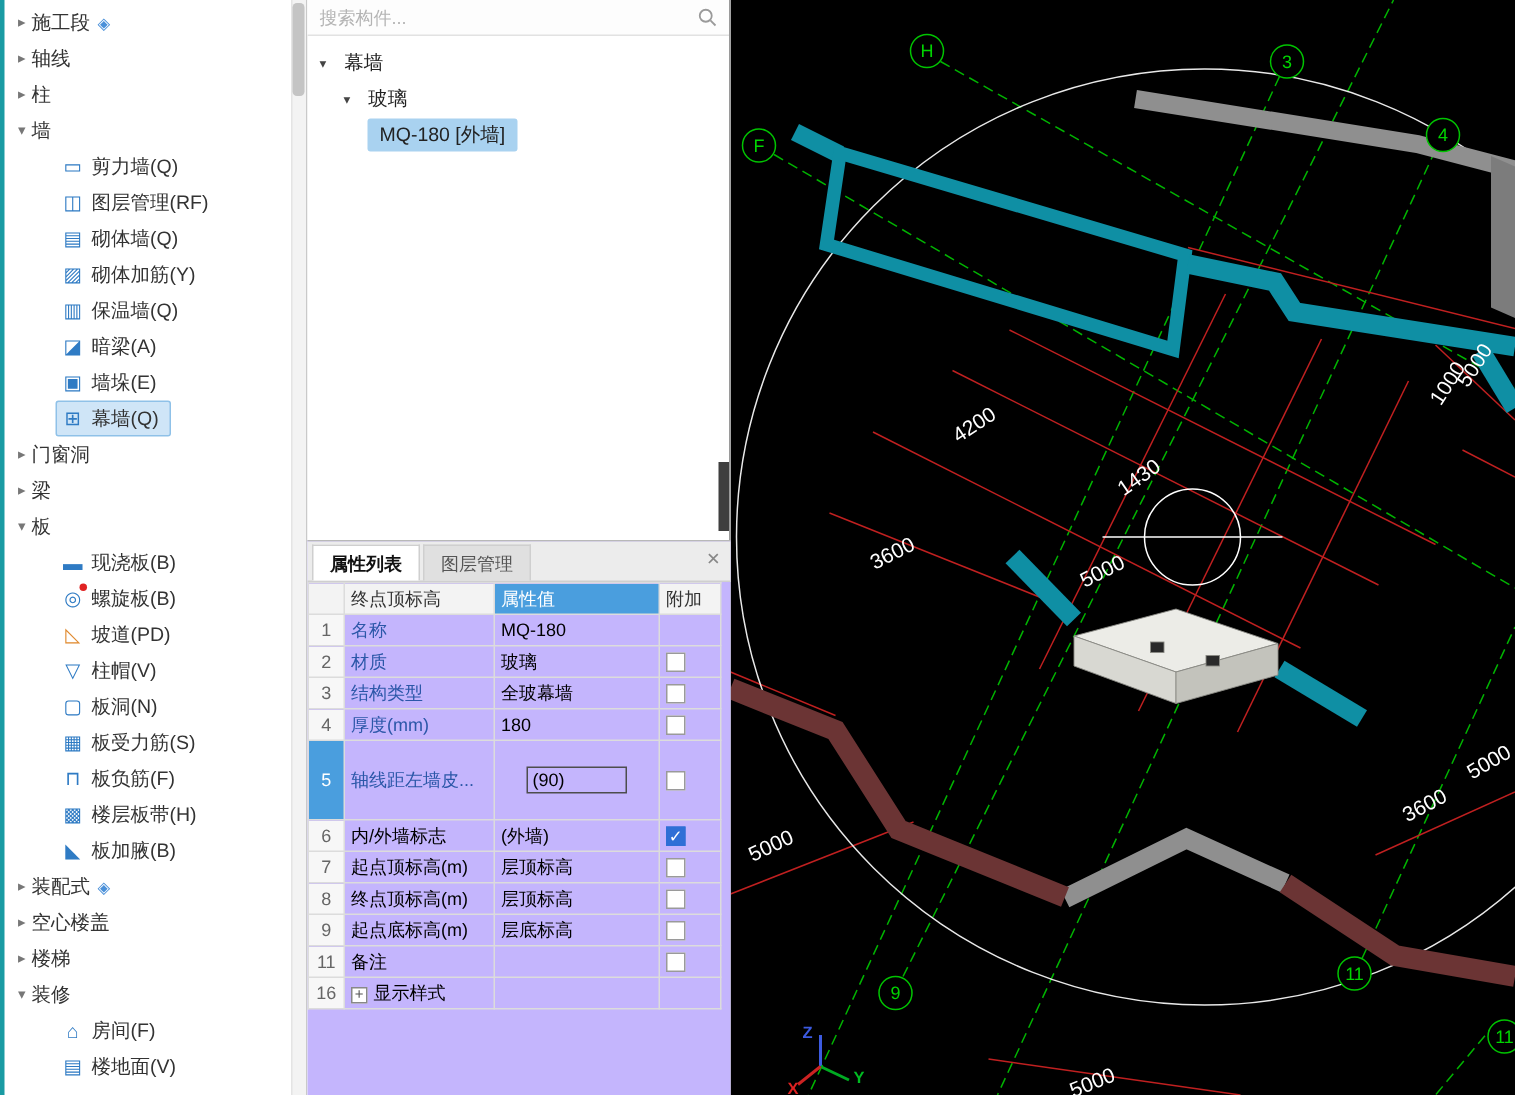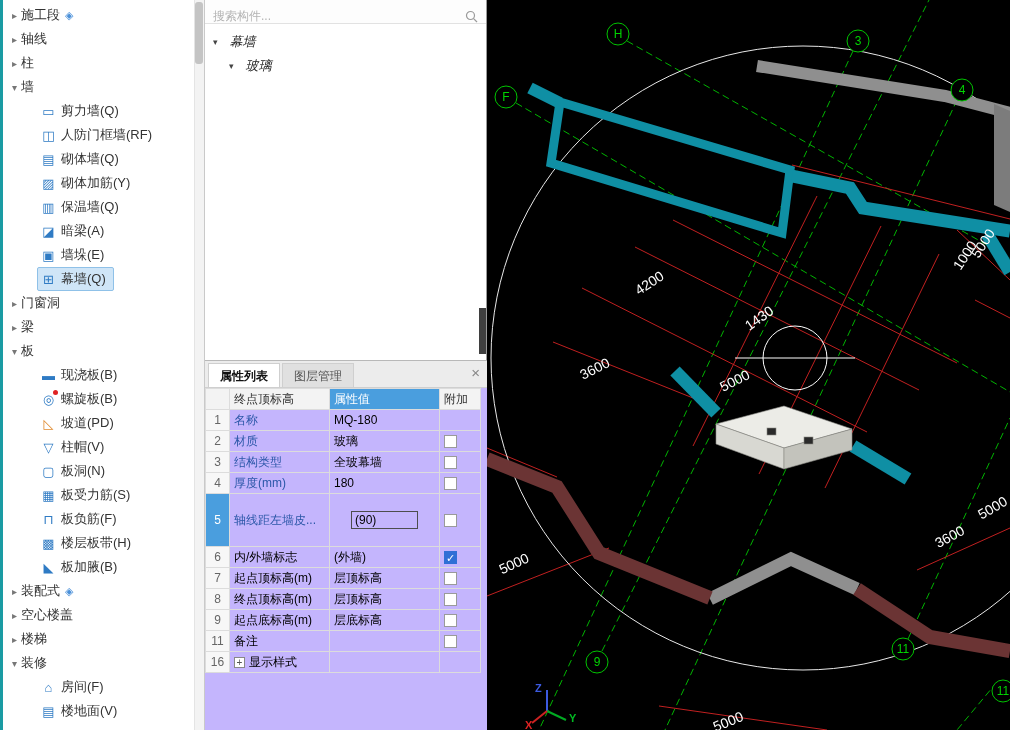--- a/index.html
+++ b/index.html
@@ -16,27 +16,27 @@
   .child .inner { display:flex; align-items:center; padding:2px 7px 2px 2px; border-radius:2px; border:1px solid transparent; }
   .child .inner.selected { background:#cfe5f7; border:1px solid #8fc1e8; }
   .sb-icon { position:relative; width:17px; text-align:center; font-size:13px; color:#2f7bc4; margin-right:4px; }
   .reddot { position:absolute; top:-2px; right:-1px; width:5px; height:5px; border-radius:50%; background:#e02222; }
   .badge { margin-left:5px; font-size:11px; color:#4a90d9; }
   .sb-scroll { position:absolute; right:0; top:0; width:10px; height:730px; background:#f3f3f3; border-left:1px solid #e4e4e4; }
   .sb-thumb { position:absolute; right:1px; top:2px; width:8px; height:62px; background:#c4c4c4; border-radius:3px; }
 
   
   .middle { position:relative; width:282px; height:730px; background:#fff; border-right:1px solid #9a9a9a; }
-  .search-bar { display:flex; align-items:flex-end; height:24px; border-bottom:1px solid #e2e2e2; padding:0 8px; background:#fdfdfd; }
+  .search-bar { display:flex; align-items:center; height:24px; border-bottom:1px solid #e2e2e2; padding:0 8px; background:#fdfdfd; }
   .search-input { flex:1; border:none; outline:none; font-size:12px; color:#333; background:transparent; }
   .search-input::placeholder { color:#b4b4b4; }
   .tree { height:330px; overflow:hidden; padding-top:6px; }
   .tree-row { display:flex; align-items:center; height:24px; font-size:13px; color:#222; white-space:nowrap; }
   .tree-row .tcaret { font-size:9px; color:#444; margin-right:4px; }
-  .tree-item-label { padding:2px 8px; border-radius:2px;font-style:italic; }
+  .tree-item-label { padding:2px 8px; border-radius:2px; }
   .tree-item-label.selected { background:#a9d2f0; }
 
   
   .props { position:absolute; left:0; top:360px; width:282px; height:444px; border-top:1px solid #b8b8b8; background:#c4b5fd; }
   .tabbar { position:relative; display:flex; align-items:flex-end; height:27px; background:#ececec; border-bottom:1px solid #cfcfcf; padding-left:3px; }
   .tab { height:24px; line-height:24px; padding:0 11px; font-size:12px; color:#555; background:#e0e0e0;
     border:1px solid #cfcfcf; border-bottom:none; margin-right:2px; cursor:default; }
   .tab.active { background:#fff; color:#111; font-weight:bold; }
   .close-btn { position:absolute; right:7px; top:4px; font-size:15px; line-height:15px; color:#888; cursor:default; }
   table.props-table { border-collapse:collapse; table-layout:fixed; width:275px; font-size:12px; margin-top:0; }
@@ -87,21 +87,21 @@
         </div>
         <div class="sb-row child">
           <span class="inner">
             <span class="sb-icon">▭</span>
             <span class="label">剪力墙(Q)</span>
           </span>
         </div>
         <div class="sb-row child">
           <span class="inner">
             <span class="sb-icon">◫</span>
-            <span class="label">人防门框墙(RF)</span>
+            <span class="label">图层管理(RF)</span>
           </span>
         </div>
         <div class="sb-row child">
           <span class="inner">
             <span class="sb-icon">▤</span>
             <span class="label">砌体墙(Q)</span>
           </span>
         </div>
         <div class="sb-row child">
           <span class="inner">
@@ -243,20 +243,23 @@
       </svg>
     </div>
     <div class="tree">
         <div class="tree-row" style="padding-left: 8px;">
           <span class="tcaret">▾</span>
           <span class="tree-item-label">幕墙</span>
         </div>
         <div class="tree-row" style="padding-left: 24px;">
           <span class="tcaret">▾</span>
           <span class="tree-item-label">玻璃</span>
+        </div>
+        <div class="tree-row" style="padding-left: 40px;">
+          <span class="tree-item-label selected">MQ-180 [外墙]</span>
         </div>
       </div>
 
     <div class="props">
       <div class="tabbar">
         <div class="tab active">属性列表</div>
           <div class="tab">图层管理</div>
           <span class="close-btn">×</span>
       </div>
       <table class="props-table">

